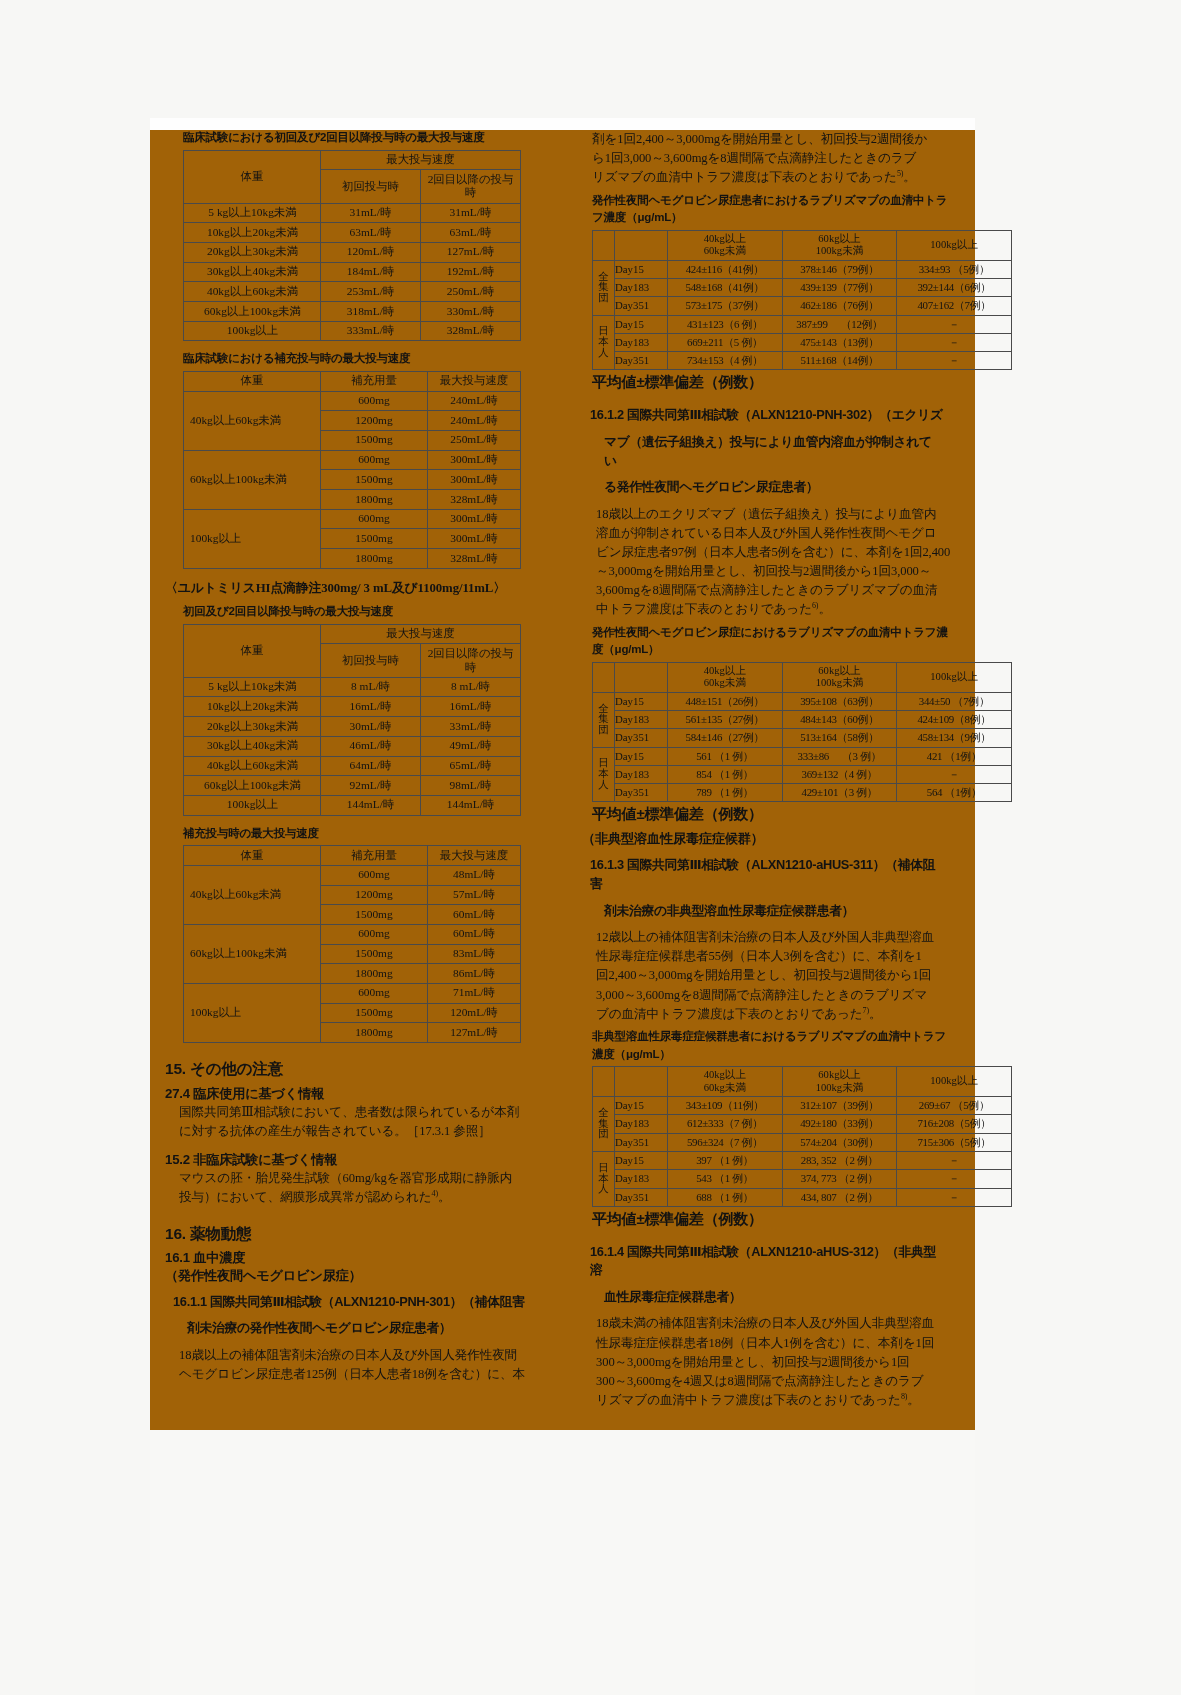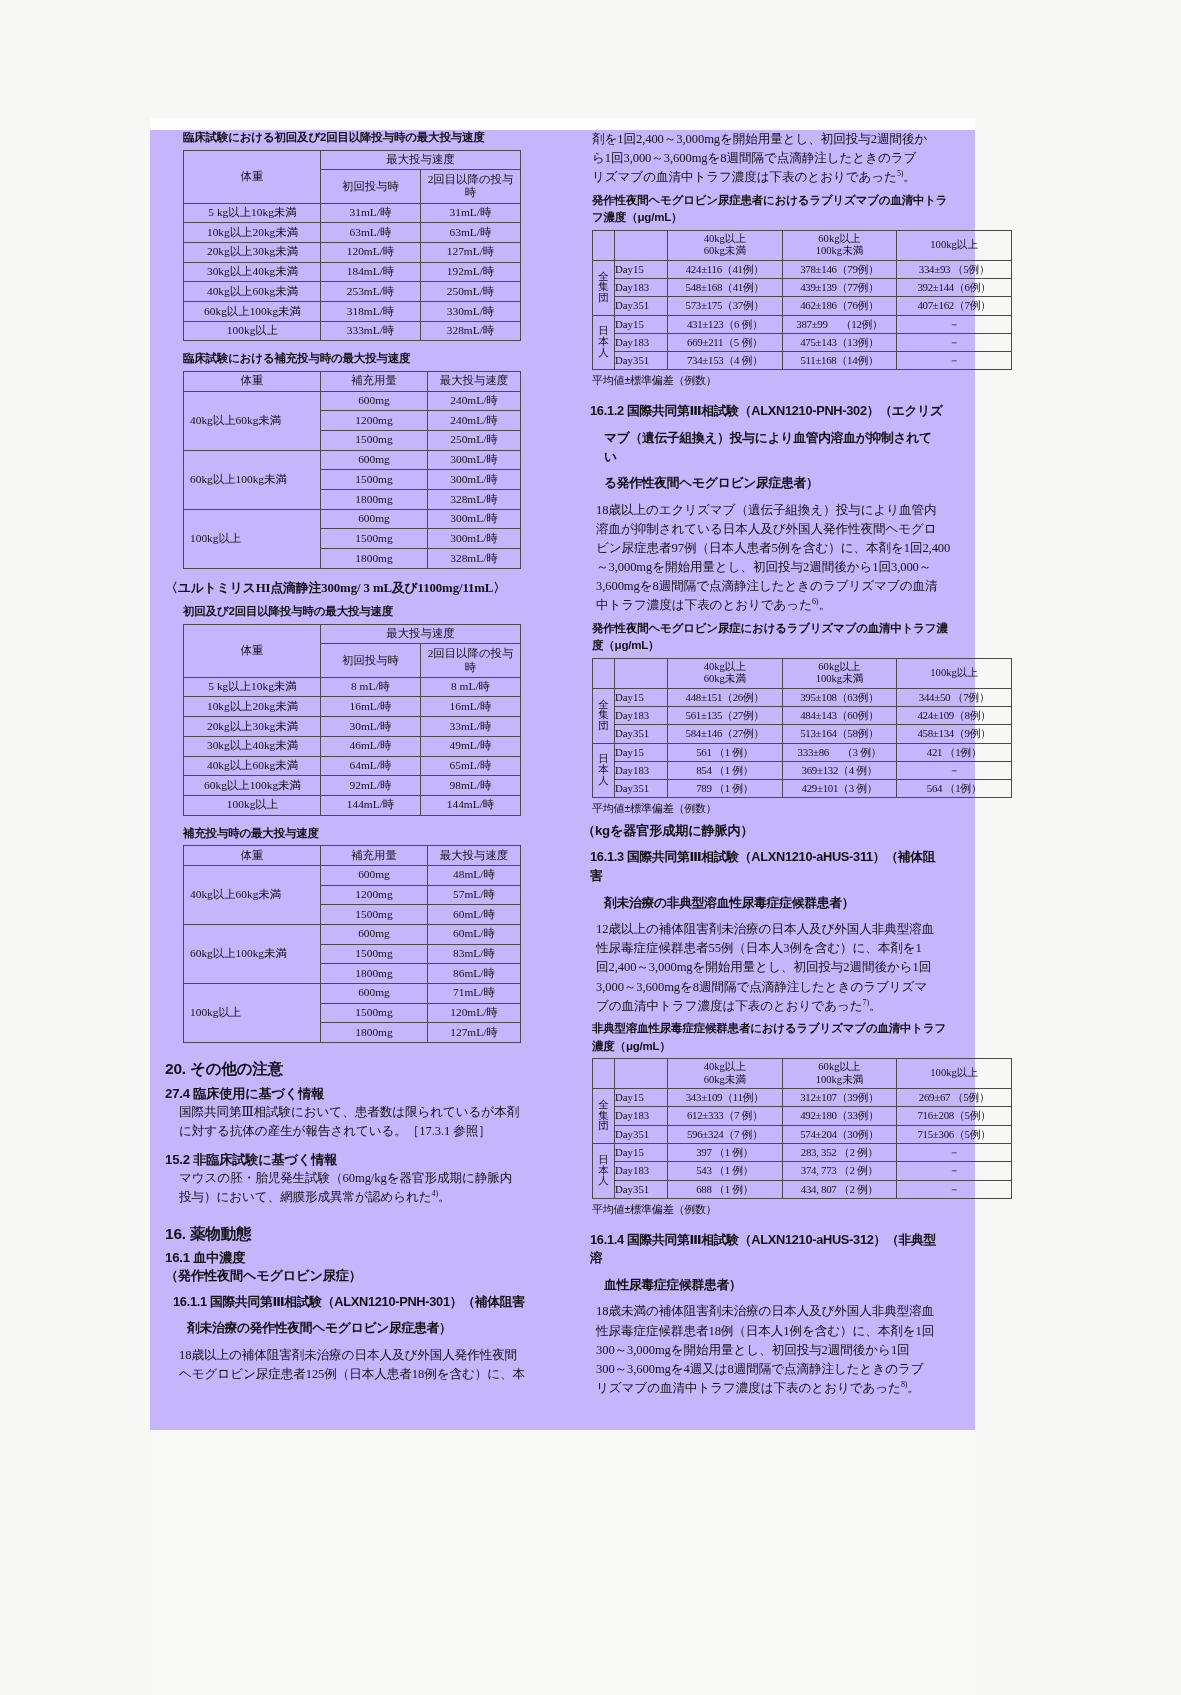--- a/index.html
+++ b/index.html
@@ -27,21 +27,21 @@
   .scan-tint-bottom { position:absolute; left:0; top:1425px; width:1181px; height:270px; background:#f8f8f6; }
   .scan-tint-left   { position:absolute; left:0; top:0;    width:150px;  height:1695px; background:#f7f7f5; }
   .scan-tint-right  { position:absolute; left:975px; top:0; width:206px; height:1695px; background:#f7f7f5; }
 
   .content {
     position: absolute;
     left: 150px;
     top: 130px;
     width: 825px;
     height: 1300px;
-    background: #c4b5fd;
+    background: #a16207;
   }
 
   .col {
     position: absolute;
     top: 0;
     width: 370px;
   }
   .col-left  { left: 15px; }
   .col-right { left: 432px; }
 
@@ -84,23 +84,24 @@
   .heading-sm {
     font-family: "Liberation Sans", "DejaVu Sans", sans-serif;
     font-weight: bold;
     font-size: 12.8px;
     margin: 8px;
     letter-spacing: -0.3px;
     line-height: 1.45;
   }
   .note-small {
     font-family: "Liberation Sans", "DejaVu Sans", sans-serif;
-    font-size: 11px;
+    font-size: 15px;
     margin: 3px 0 0 10px;
     letter-spacing: -0.2px;
+    font-weight: bold;
   }
   .spacer-xs { height: 6px; }
   .spacer-s  { height: 10px; }
   .spacer-m  { height: 16px; }
 
   
   table.dose {
     border-collapse: collapse;
     font-family: "Liberation Serif", "DejaVu Serif", serif;
     font-size: 11.4px;
@@ -380,21 +381,21 @@
         </tr>
         <tr>
           <td>1800mg</td>
           <td>127mL/時</td>
         </tr>
       </tbody>
         </table>
 
       <div class="spacer-m"></div>
 
-      <div class="heading-lg">20. その他の注意</div>
+      <div class="heading-lg">15. その他の注意</div>
       <div style="height:5px"></div>
       <div class="heading-md">27.4 臨床使用に基づく情報</div>
       <div class="body-text hang">国際共同第Ⅲ相試験において、患者数は限られているが本剤</div>
       <div class="body-text hang">に対する抗体の産生が報告されている。［17.3.1 参照］</div>
 
       <div class="spacer-s"></div>
 
       <div class="heading-md">15.2 非臨床試験に基づく情報</div>
       <div class="body-text hang">マウスの胚・胎児発生試験（60mg/kgを器官形成期に静脈内</div>
       <div class="body-text hang">
@@ -560,21 +561,21 @@
           <td class="val">789 （1 例）</td>
           <td class="val">429±101（3 例）</td>
           <td class="val">564 （1例）</td>
         </tr>
       </tbody>
         </table>
       <div class="note-small">平均値±標準偏差（例数）</div>
 
       <div class="spacer-xs"></div>
 
-      <div class="heading-md">（kgを器官形成期に静脈内）</div>
+      <div class="heading-md">（非典型溶血性尿毒症症候群）</div>
 
       <div class="heading-sm">16.1.3 国際共同第Ⅲ相試験（ALXN1210-aHUS-311）（補体阻害</div>
       <div class="heading-sm" style="padding-left:14px">剤未治療の非典型溶血性尿毒症症候群患者）</div>
       <div class="body-text hang">12歳以上の補体阻害剤未治療の日本人及び外国人非典型溶血</div>
       <div class="body-text hang">性尿毒症症候群患者55例（日本人3例を含む）に、本剤を1</div>
       <div class="body-text hang">回2,400～3,000mgを開始用量とし、初回投与2週間後から1回</div>
       <div class="body-text hang">3,000～3,600mgを8週間隔で点滴静注したときのラブリズマ</div>
       <div class="body-text hang">
         <span>ブの血清中トラフ濃度は下表のとおりであった</span><sup style="font-size:8px">7)</sup><span>。</span>
       </div>

